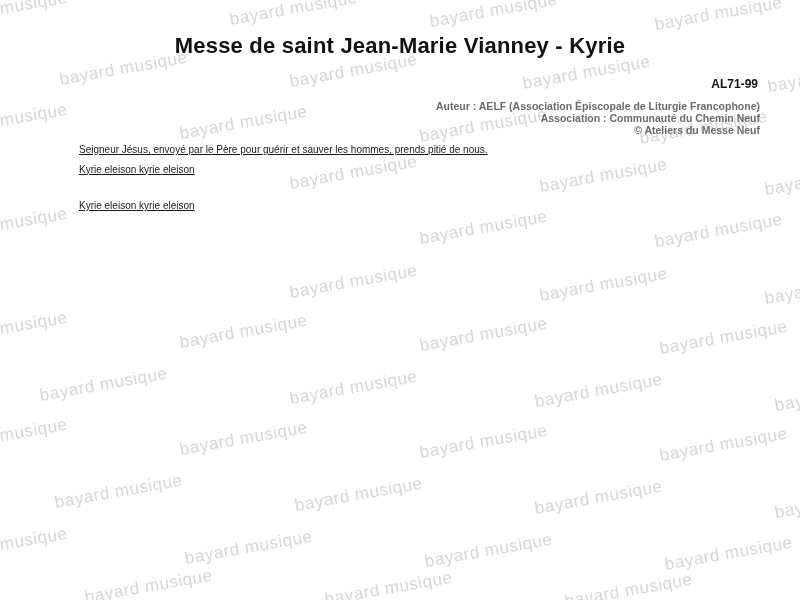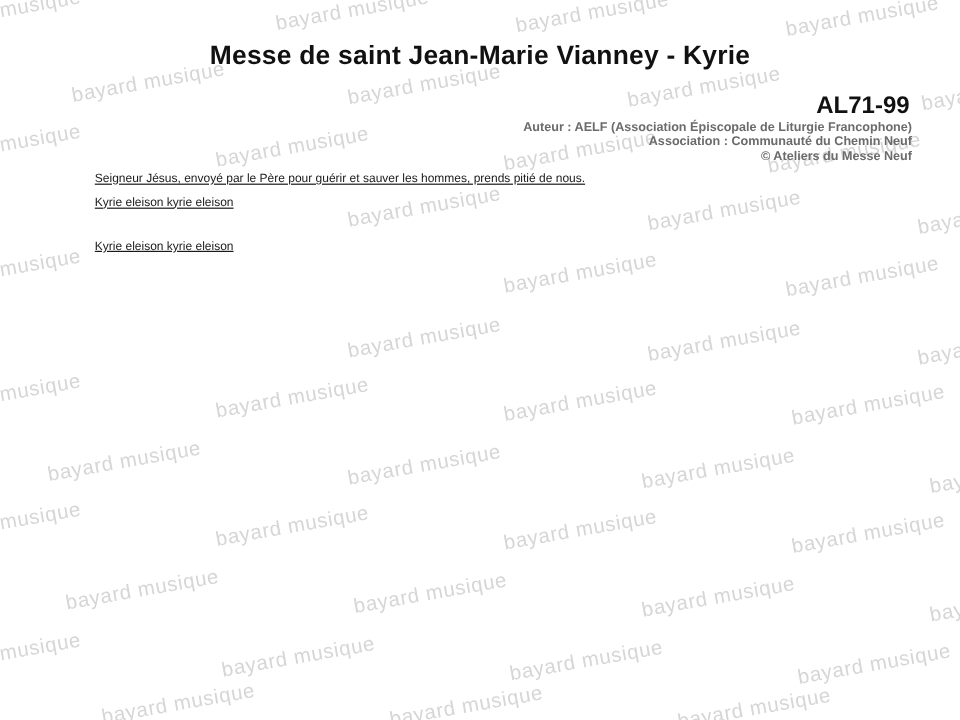--- a/index.html
+++ b/index.html
@@ -46,21 +46,21 @@
     text-align: center;
     font-size: 22px;
     font-weight: 700;
     color: #111111;
     letter-spacing: 0.2px;
   }
   .reference {
     position: absolute;
     top: 77px;
     right: 42px;
-    font-size: 20px;
+    font-size: 12px;
     font-weight: 700;
     color: #111111;
   }
   .credits {
     position: absolute;
     top: 101px;
     right: 40px;
     text-align: right;
     font-size: 10.5px;
     line-height: 11.8px;

